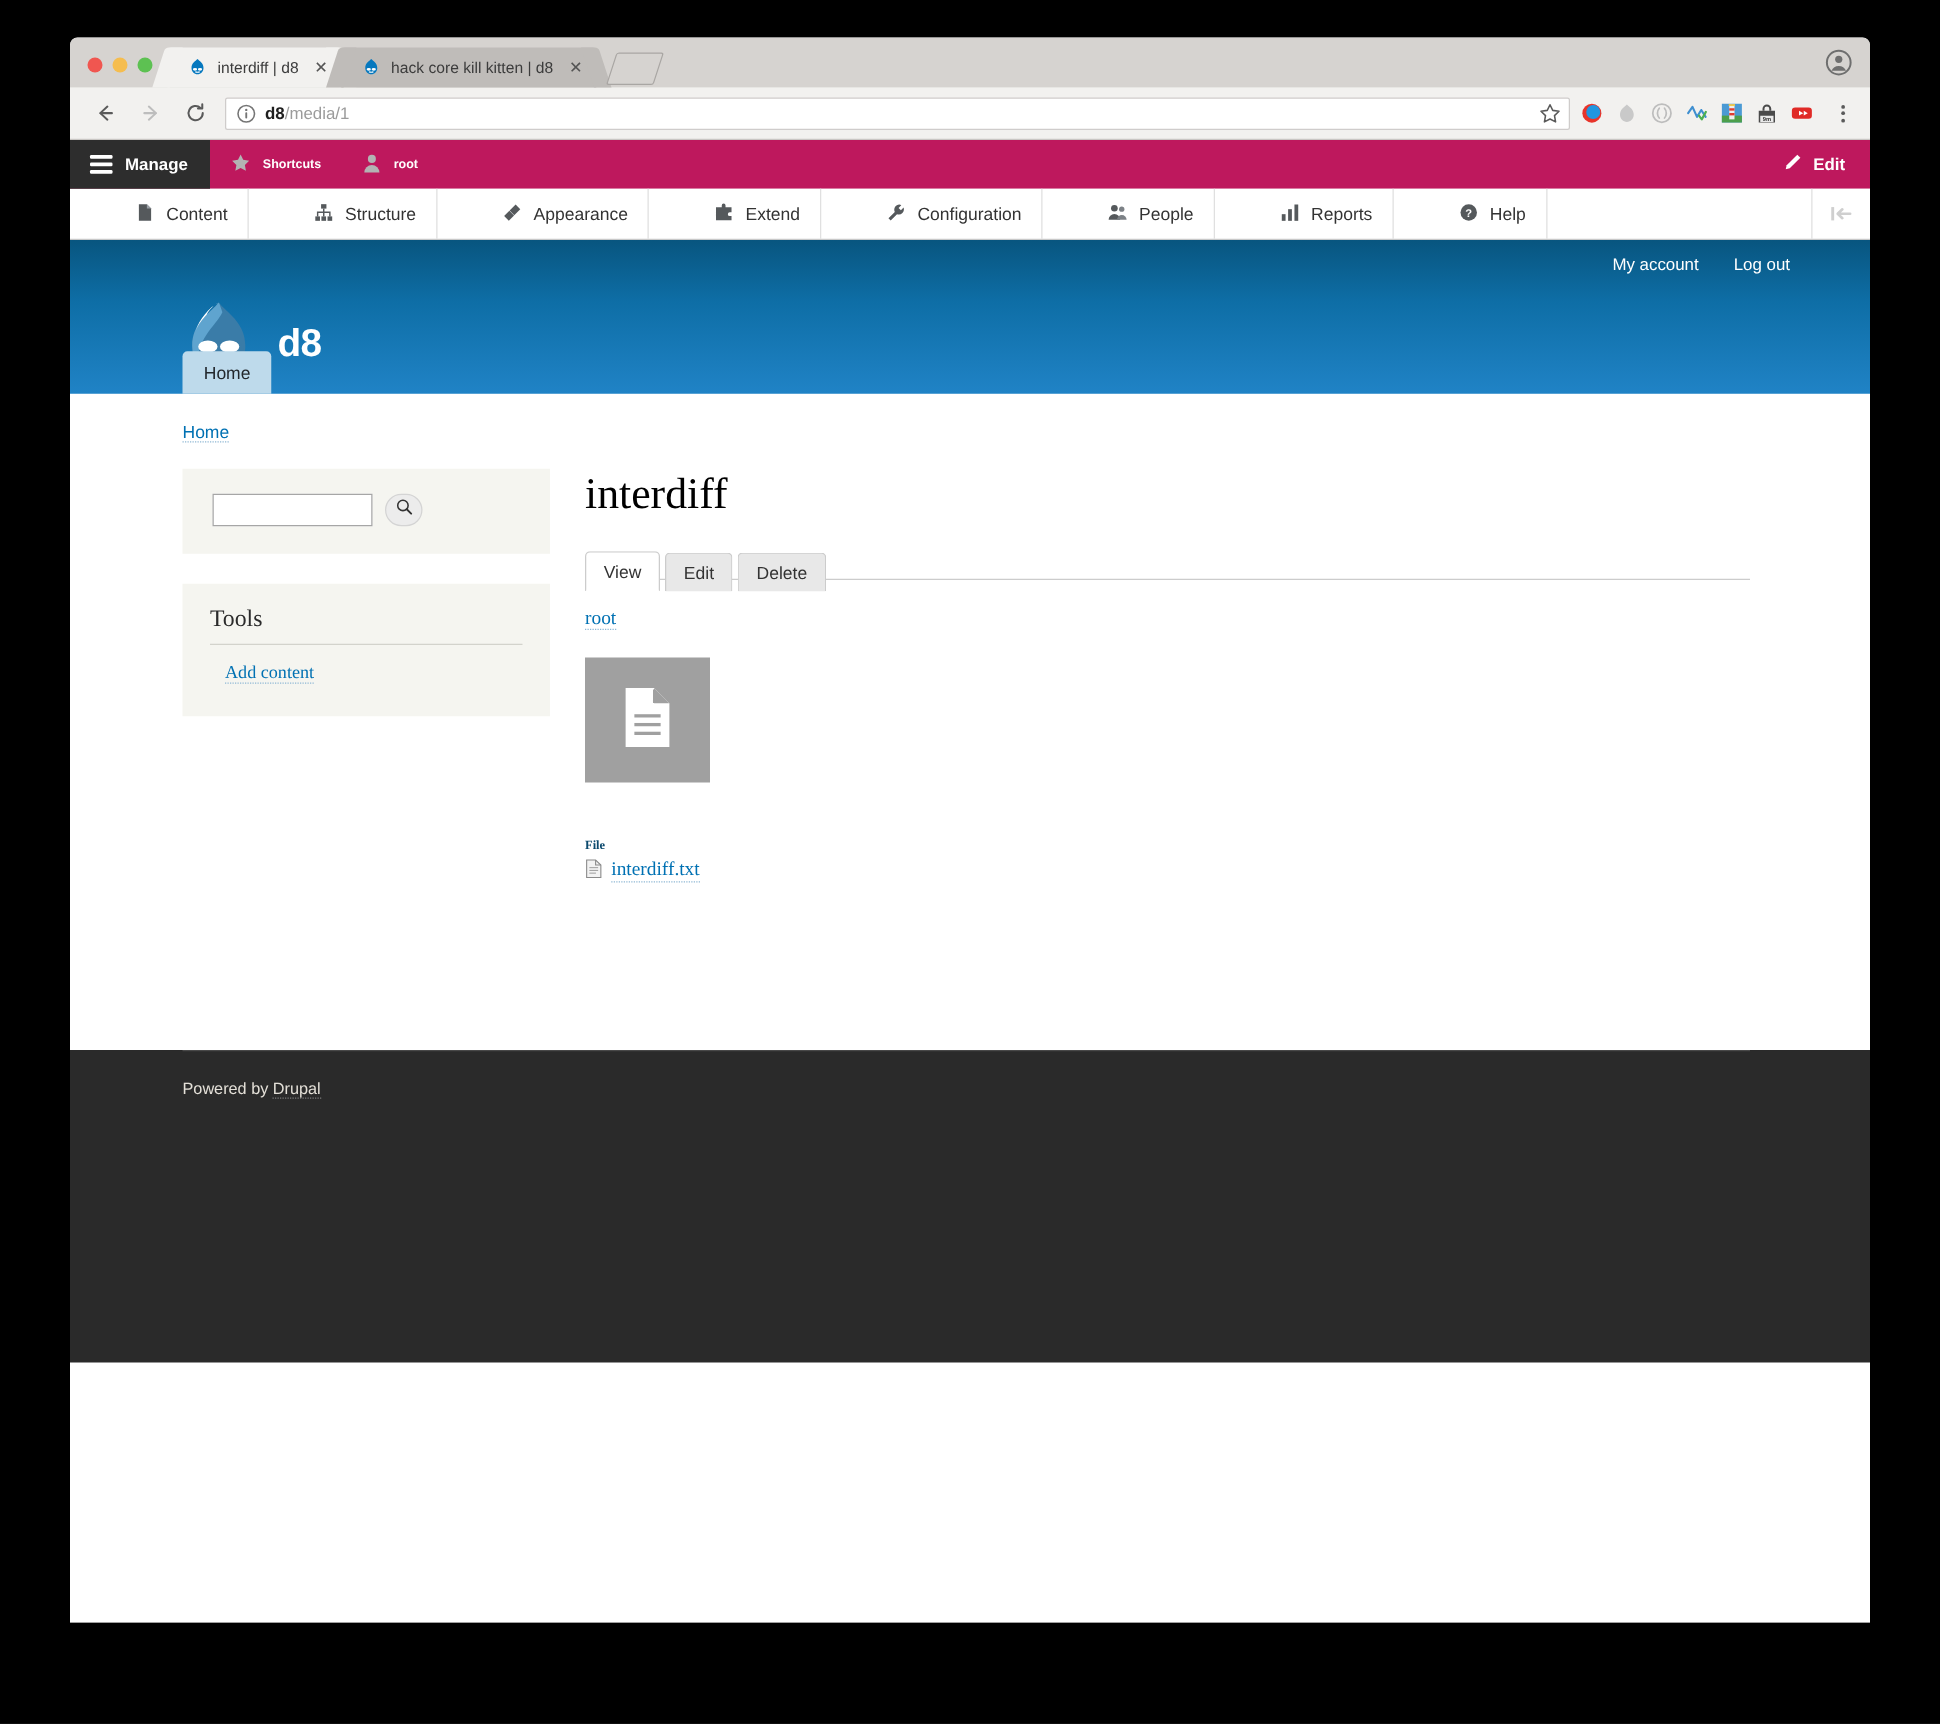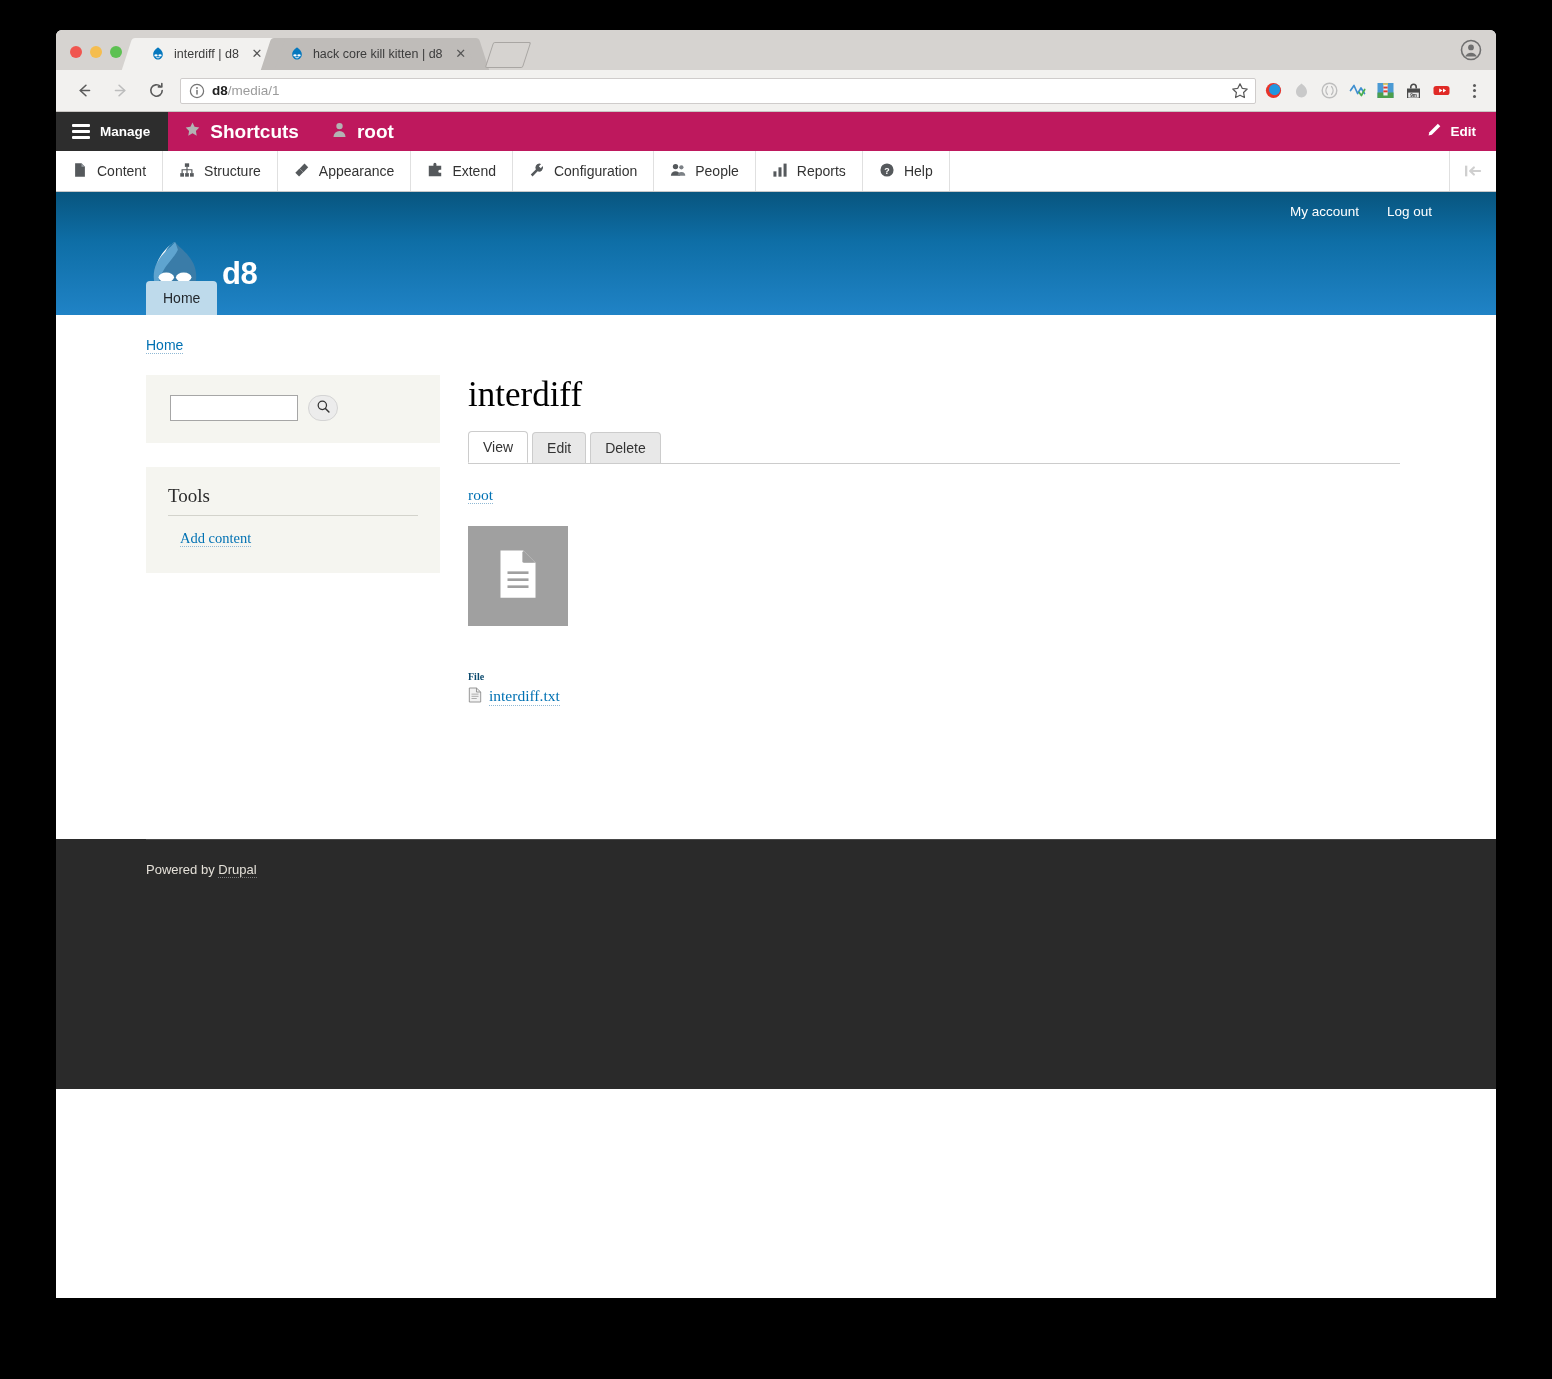--- a/index.html
+++ b/index.html
@@ -128,41 +128,42 @@
   }
   #manage-tab {
     display: flex; align-items: center; gap: 10px;
     padding: 0 18px 0 16px;
     background: #2d2d2d;
     font-size: 13.5px; font-weight: bold;
   }
   .bar-item {
     display: flex; align-items: center; gap: 9px;
     padding: 16px 16px;
-    font-size: 19px; font-weight: bold;
+    font-size: 10px; font-weight: bold;
   }
   #edit-item {
     margin-left: auto;
     display: flex; align-items: center; gap: 9px;
     padding: 0 20px 0 16px;
     font-size: 13.5px; font-weight: bold;
   }
   .hamburger { display: flex; flex-direction: column; gap: 3px; width: 18px; }
   .hamburger span { display: block; height: 3px; background: #fff; border-radius: 1px; }
 
   #admin-menu {
     height: 41px; background: #fff;
     border-bottom: 1px solid #c8c8c8;
     display: flex; align-items: stretch;
   }
   .menu-item {
     display: flex; align-items: center; gap: 9px;
     padding: 0 16px;
     font-size: 14px; color: #333;
     border-right: 1px solid #e0e0e0;
+    margin-left: 36px;
   }
   .menu-item:first-child { border-left: none; }
   #menu-spacer { flex: 1 1 auto; border-right: 1px solid #e0e0e0; }
   #collapse-btn {
     display: flex; align-items: center; justify-content: center;
     width: 46px;
   }
 
   
   #site-header {
@@ -240,21 +241,21 @@
   }
   #local-tasks { display: flex; align-items: flex-end; border-bottom: 1px solid #ccc; }
   .task-tab {
     font-size: 14px; color: #333;
     padding: 7px 14px;
     border: 1px solid #ccc;
     border-bottom: none;
     background: #e8e8e8;
     border-radius: 4px 4px 0 0;
     margin-right: 4px;
-    position: relative; top: 0;
+    position: relative; top: 10px;
   }
   .task-tab.active { background: #fff; border-bottom: 1px solid #fff; }
   #submitted {
     font-family: "Liberation Serif", serif;
     font-size: 15.5px; color: #222;
     margin-top: 20px; line-height: 1.45;
   }
   #submitted a { color: #0071b3; text-decoration: none; border-bottom: 1px dotted #8fb8d4; }
   #thumb {
     width: 100px; height: 100px; background: #a0a0a0;

